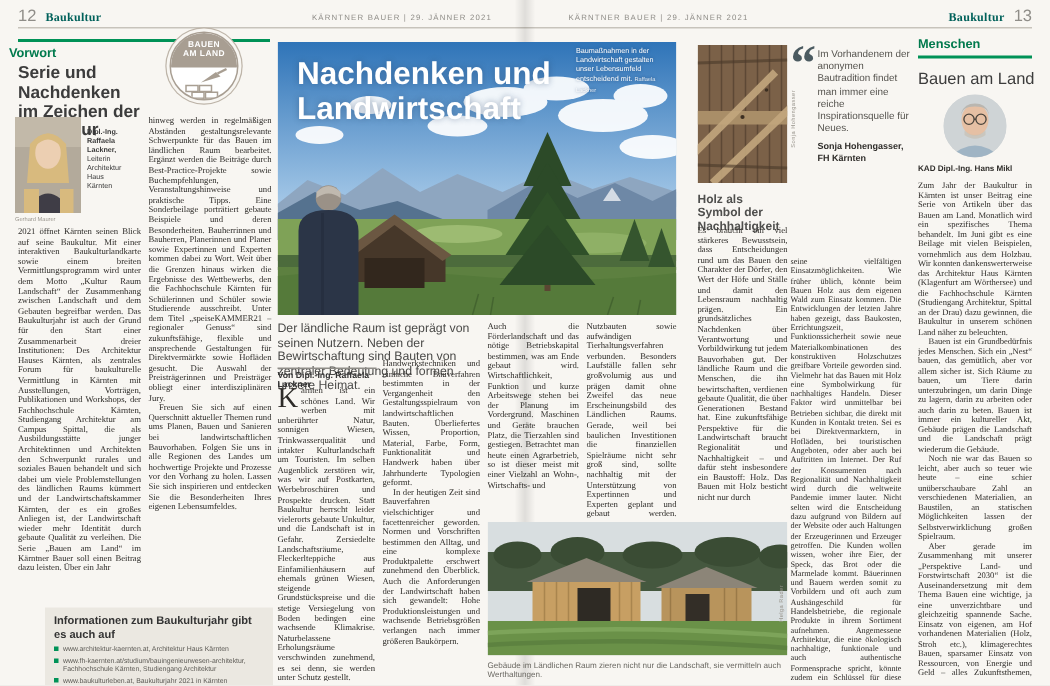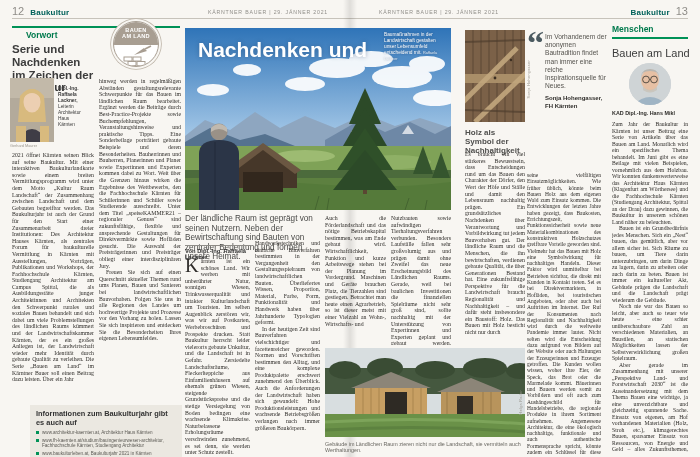--- a/index.html
+++ b/index.html
@@ -5,21 +5,21 @@
   html,body{margin:0;padding:0;background:#e8e6e1;}
   .sheet{position:relative;width:700px;height:457px;background:#f8f6f2;overflow:hidden;
          font-family:"Liberation Sans",sans-serif;}
   .abs{position:absolute;}
   .serif{font-family:"Liberation Serif",serif;}
   .gutter{left:343px;top:0;width:14px;height:457px;
           background:linear-gradient(90deg,rgba(0,0,0,0) 0%,rgba(0,0,0,.10) 50%,rgba(0,0,0,0) 100%);}
   .hrule{height:1px;background:#c7c3bb;}
   .greenrule{height:2px;background:#009257;}
   .pagenum{font-size:11px;color:#8f8d88;}
-  .seclabel{font-size:8px;font-weight:bold;color:#00615a;letter-spacing:.2px;}
+  .seclabel{font-size:8px;font-weight:bold;color:#00615a;letter-spacing:.2px;font-family:Liberation Serif, serif;}
   .masthead{font-size:5.2px;color:#8f8d88;letter-spacing:.8px;text-align:center;}
   .kicker{font-size:8.5px;font-weight:bold;color:#007a4d;}
   .vorwort-title{font-size:11.5px;line-height:12.8px;color:#3c3c3c;font-weight:bold;}
   .bodytext{font-size:5.8px;line-height:6.6px;text-align:justify;color:#2e2c29;overflow:hidden;}
   .bodytext p{margin:0;}
   .bodytext p + p{text-indent:7px;}
   .dropcap{float:left;font-size:19px;line-height:15.5px;padding-right:2px;color:#2e2c29;}
   .lead{font-size:8.2px;line-height:9.6px;color:#4a4a48;}
   .byline{font-size:5.8px;font-weight:bold;color:#333;}
   .subhead{font-size:8px;line-height:9.2px;color:#4f4f4d;font-weight:bold;}
@@ -58,21 +58,21 @@
   <div class="abs masthead" style="left:185px;top:9px;width:166px;">KÄRNTNER BAUER  |  29. JÄNNER 2021</div>
   <div class="abs masthead" style="left:356px;top:9px;width:166px;">KÄRNTNER BAUER  |  29. JÄNNER 2021</div>
   <div class="abs" style="right:12px;top:5px;display:flex;align-items:baseline;gap:6px;">
     <span class="seclabel">Baukultur</span>
     <span class="pagenum">13</span>
   </div>
   <div class="abs hrule" style="left:12px;top:18px;width:676px;"></div>
   <div class="abs gutter"></div>
 
   <div class="abs greenrule" style="left:12px;top:26px;width:168px;"></div>
-  <div class="abs kicker" style="left:26px;top:30px;">Vorwort</div>
+  <div class="abs kicker" style="left:6px;top:30px;">Vorwort</div>
 
   <div class="abs badge" style="left:113px;top:21px;width:44px;height:44px;">
     <div class="badge-top">
       <div>BAUEN</div>
       <div>AM LAND</div>
     </div>
     <svg width="44" height="22" viewBox="0 0 44 22">
       <rect x="10" y="12" width="8" height="4" fill="none" stroke="#a89e92" stroke-width="1"></rect>
       <rect x="19" y="12" width="8" height="4" fill="none" stroke="#a89e92" stroke-width="1"></rect>
       <rect x="14" y="16.5" width="8" height="4" fill="none" stroke="#a89e92" stroke-width="1"></rect>
@@ -180,20 +180,21 @@
 
       <g stroke="#3e5c2c" stroke-width="1" opacity="0.7">
         <line x1="130" y1="182" x2="134" y2="168"></line>
           <line x1="142" y1="182" x2="144" y2="170"></line>
         <line x1="220" y1="182" x2="224" y2="170"></line>
           <line x1="240" y1="182" x2="242" y2="172"></line>
       </g>
     </svg>
     <div class="abs hero-title" style="left:13px;top:10px;">
       <div>Nachdenken und</div>
+      <div>Landwirtschaft</div>
     </div>
     <div class="abs hero-cap" style="right:5px;top:4px;width:62px;">
       <span>Baumaßnahmen in der Landwirtschaft gestalten unser Lebensumfeld entscheidend mit.</span>
       <span class="cr">Raffaela Lackner</span>
     </div>
   </div>
 
   <div class="abs lead" style="left:185px;top:214px;width:136px;">Der ländliche Raum ist geprägt von seinen Nutzern. Neben der Bewirtschaftung sind Bauten von zentraler Bedeutung und formen unsere Heimat.</div>
   <div class="abs hrule" style="left:185px;top:245px;width:66px;background:#8f8d88;"></div>
   <div class="abs byline" style="left:185px;top:248px;width:80px;">Von Dipl.-Ing. Raffaela Lackner</div>

